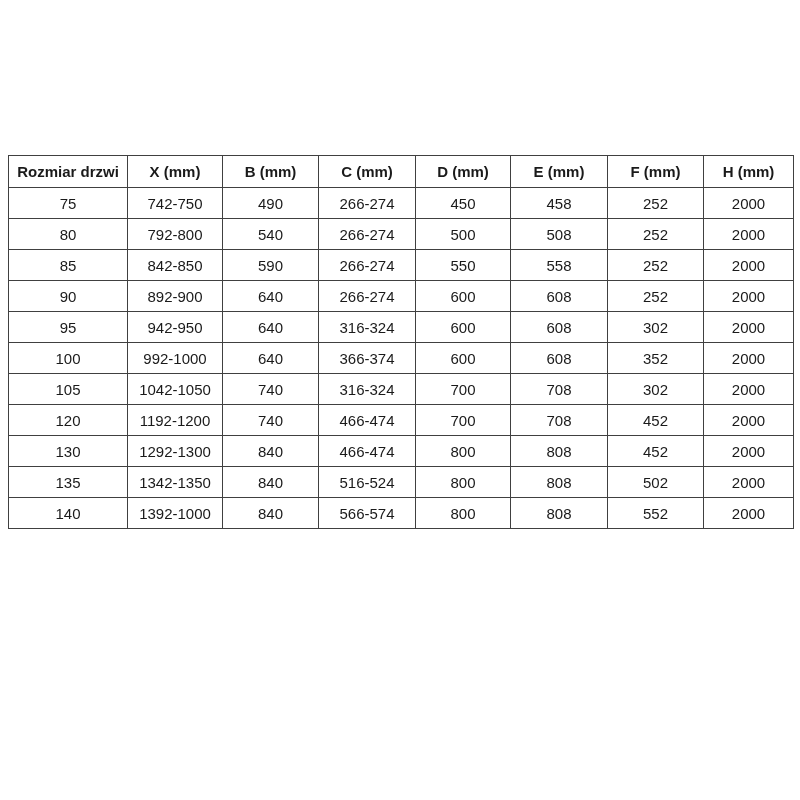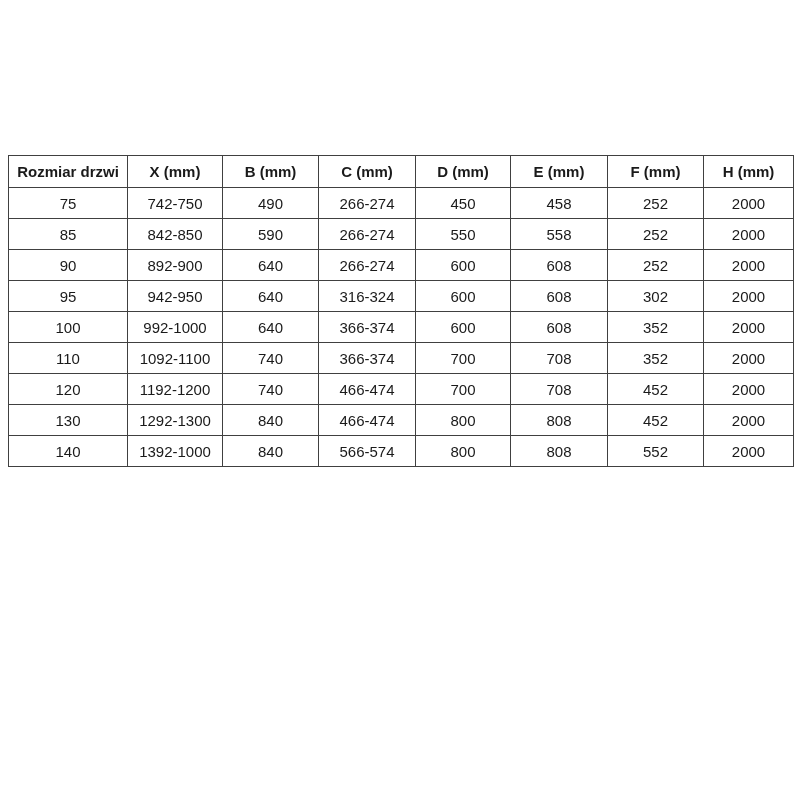--- a/index.html
+++ b/index.html
@@ -74,20 +74,30 @@
           <td>75</td>
           <td>742-750</td>
           <td>490</td>
           <td>266-274</td>
           <td>450</td>
           <td>458</td>
           <td>252</td>
           <td>2000</td>
         </tr>
         <tr>
+          <td>80</td>
+          <td>792-800</td>
+          <td>540</td>
+          <td>266-274</td>
+          <td>500</td>
+          <td>508</td>
+          <td>252</td>
+          <td>2000</td>
+        </tr>
+        <tr>
           <td>85</td>
           <td>842-850</td>
           <td>590</td>
           <td>266-274</td>
           <td>550</td>
           <td>558</td>
           <td>252</td>
           <td>2000</td>
         </tr>
         <tr>
@@ -114,27 +124,27 @@
           <td>100</td>
           <td>992-1000</td>
           <td>640</td>
           <td>366-374</td>
           <td>600</td>
           <td>608</td>
           <td>352</td>
           <td>2000</td>
         </tr>
         <tr>
-          <td>110</td>
-          <td>1092-1100</td>
+          <td>105</td>
+          <td>1042-1050</td>
           <td>740</td>
-          <td>366-374</td>
+          <td>316-324</td>
           <td>700</td>
           <td>708</td>
-          <td>352</td>
+          <td>302</td>
           <td>2000</td>
         </tr>
         <tr>
           <td>120</td>
           <td>1192-1200</td>
           <td>740</td>
           <td>466-474</td>
           <td>700</td>
           <td>708</td>
           <td>452</td>
@@ -144,20 +154,30 @@
           <td>130</td>
           <td>1292-1300</td>
           <td>840</td>
           <td>466-474</td>
           <td>800</td>
           <td>808</td>
           <td>452</td>
           <td>2000</td>
         </tr>
         <tr>
+          <td>135</td>
+          <td>1342-1350</td>
+          <td>840</td>
+          <td>516-524</td>
+          <td>800</td>
+          <td>808</td>
+          <td>502</td>
+          <td>2000</td>
+        </tr>
+        <tr>
           <td>140</td>
           <td>1392-1000</td>
           <td>840</td>
           <td>566-574</td>
           <td>800</td>
           <td>808</td>
           <td>552</td>
           <td>2000</td>
         </tr>
       </tbody>

